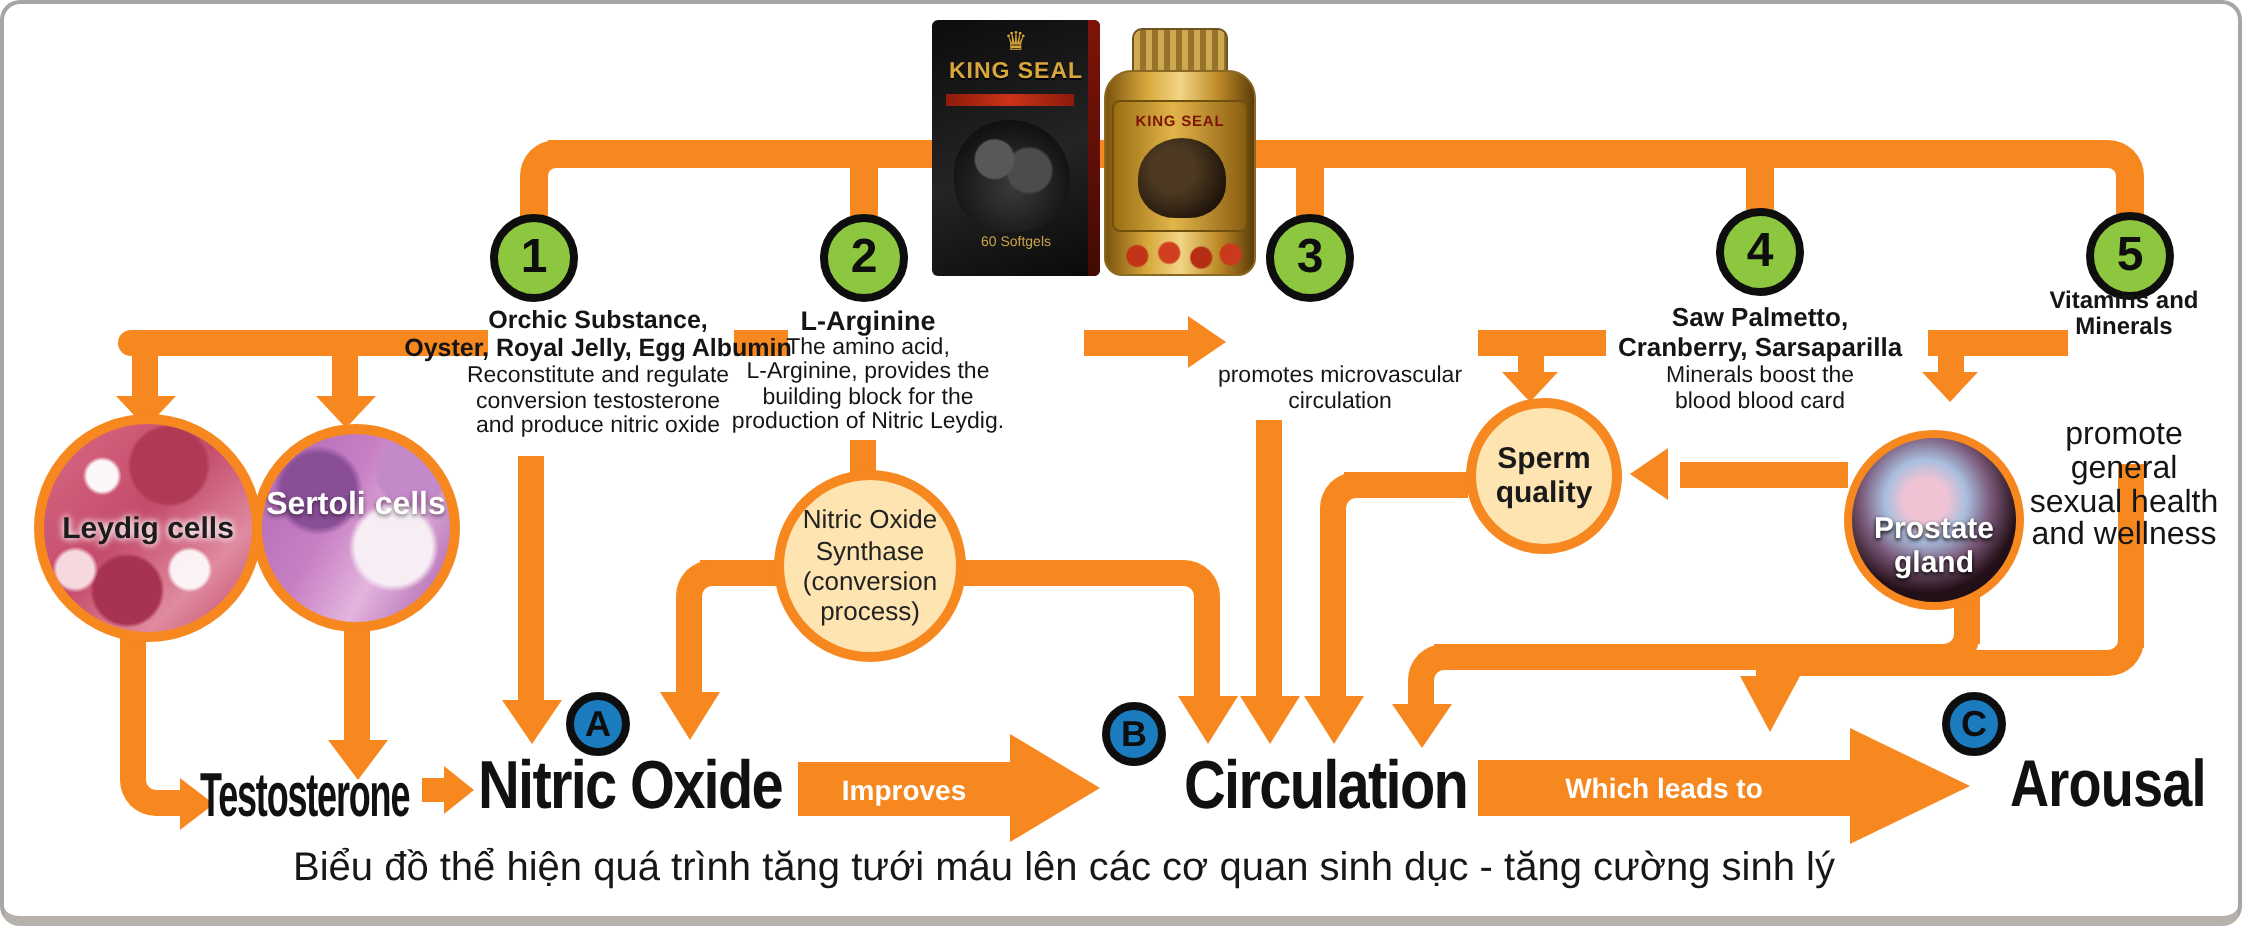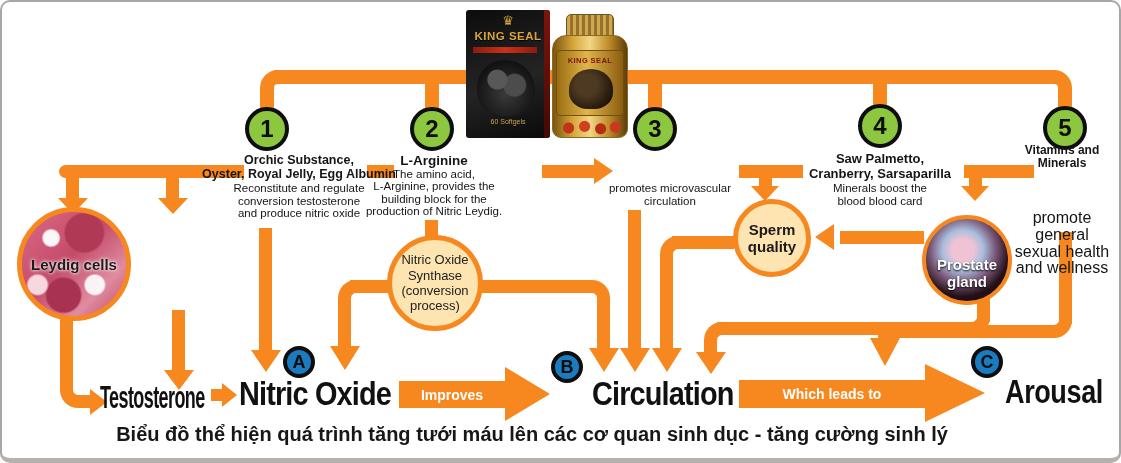--- a/index.html
+++ b/index.html
@@ -117,20 +117,28 @@
               background:
                 radial-gradient(circle at 28% 25%, rgba(255,255,255,.95) 0 7%, transparent 9%),
                 radial-gradient(circle at 70% 70%, rgba(255,255,255,.9) 0 9%, transparent 11%),
                 radial-gradient(circle at 15% 70%, rgba(255,240,243,.85) 0 8%, transparent 10%),
                 radial-gradient(circle at 60% 20%, #b03a56 0 18%, transparent 20%),
                 radial-gradient(circle at 40% 80%, #a83350 0 16%, transparent 18%),
                 linear-gradient(135deg,#d96a84,#c44b6a 45%,#e08ba0 75%,#c04a68);">
     <span style="font-weight:bold;font-size:15px;color:#1c1c1c;text-shadow:0 0 3px #fff,0 0 5px #ffffffcc;">Leydig cells</span>
   </div>
 
+  <div class="ringcircle" style="left:124px;top:210px;width:104px;height:104px;
+              background:
+                radial-gradient(circle at 70% 60%, #f7eef5 0 22%, transparent 26%),
+                radial-gradient(circle at 30% 30%, #8a4e96 0 20%, transparent 24%),
+                radial-gradient(circle at 80% 20%, #c489c8 0 16%, transparent 18%),
+                linear-gradient(120deg,#b06ab4,#c77fc4 40%,#e3b4dd 65%,#a85ca8);">
+    <span style="font-weight:bold;font-size:16px;color:#fff;text-shadow:0 1px 2px #00000088;margin-top:-22px;">Sertoli cells</span>
+  </div>
 
   <div class="ringcircle" style="left:385px;top:233px;width:96px;height:96px;background:var(--cream);">
     <span class="pre" style="font-size:13px;line-height:1.18;color:#222;">Nitric Oxide
 Synthase
 (conversion
 process)</span>
   </div>
 
   <div class="ringcircle" style="left:731px;top:197px;width:78px;height:78px;background:var(--cream);">
     <span class="pre" style="font-weight:bold;font-size:15px;line-height:1.15;color:#1a1a1a;">Sperm
@@ -220,15 +228,15 @@
                   background:linear-gradient(90deg,#9a6d12,#e2b54a 45%,#8a5c10);border:1px solid #70500f;">
         <div class="abs" style="left:0;top:5px;width:100%;text-align:center;color:#7c1408;font-weight:bold;font-size:7.5px;letter-spacing:0.4px;">KING SEAL</div>
         <div class="abs" style="left:12px;top:18px;width:44px;height:40px;border-radius:50% 50% 42% 42%;
                     background:radial-gradient(circle at 40% 40%,#4e3a22 0 30%,#1c1208 80%);"></div>
       </div>
       <div class="abs" style="left:6px;top:84px;width:64px;height:16px;
                   background:radial-gradient(circle at 15% 50%,#c23418 0 5px,transparent 6px),radial-gradient(circle at 40% 40%,#d04020 0 5px,transparent 6px),radial-gradient(circle at 65% 55%,#b52e14 0 5px,transparent 6px),radial-gradient(circle at 88% 45%,#c93a1c 0 5px,transparent 6px);"></div>
     </div>
   </div>
 
-  <div class="abs" style="left:30px;top:421px;width:1000px;text-align:center;font-weight:bold;font-size:20px;color:#171717;">Biểu đồ thể hiện quá trình tăng tưới máu lên các cơ quan sinh dục - tăng cường sinh lý</div>
+  <div class="abs" style="left:30px;top:421px;width:1000px;text-align:center;font-weight:normal;font-size:20px;color:#171717;">Biểu đồ thể hiện quá trình tăng tưới máu lên các cơ quan sinh dục - tăng cường sinh lý</div>
 
 </div>
 
 </body></html>

